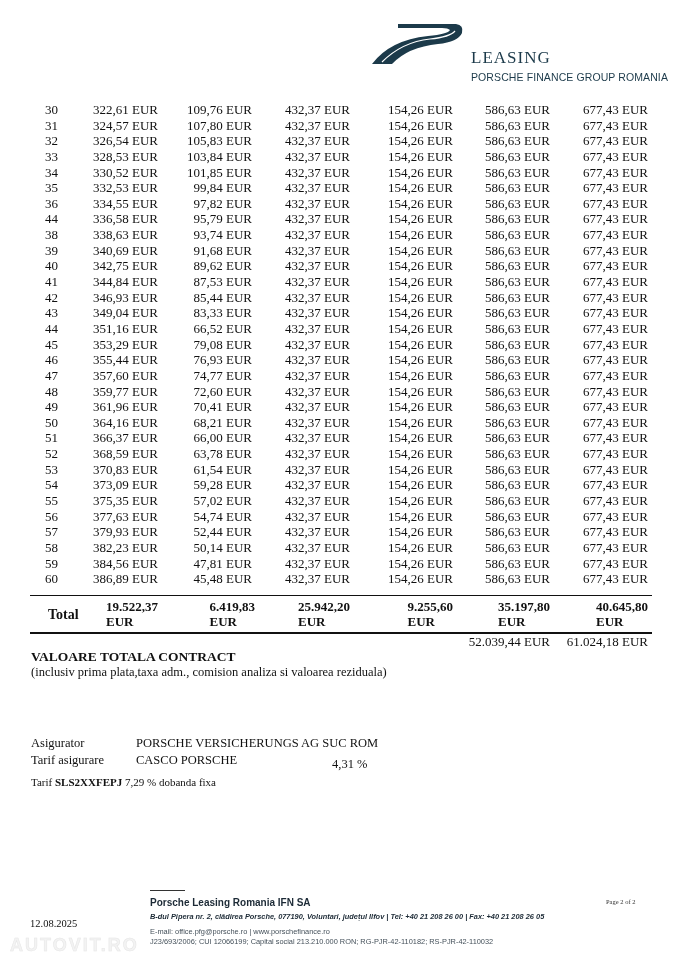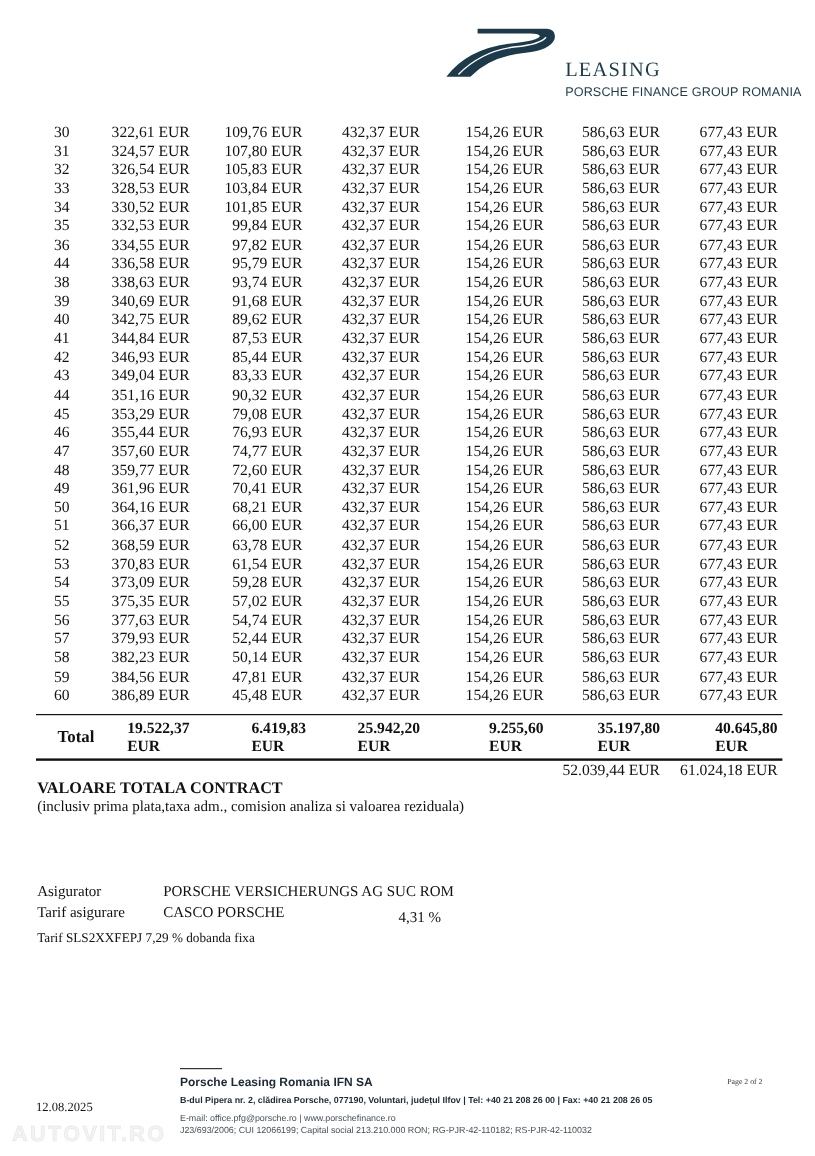--- a/index.html
+++ b/index.html
@@ -30,27 +30,27 @@
     .totals .tcell { position: absolute; top: 0; text-align: right; line-height: 15px; }
     .totals .tcell div { text-align: left; }
     .rule-bottom { position: absolute; left: 30px; top: 632px; width: 622px; height: 2px; background: #111; }
     .grand { position: absolute; top: 634px; font-weight: normal; font-size: 13px; line-height: 15px; white-space: nowrap; }
 
     .contract-title { position: absolute; left: 31px; top: 649px; font-weight: bold; font-size: 13.5px; }
     .contract-sub { position: absolute; left: 31px; top: 665px; font-size: 12.5px; }
 
     .ins { position: absolute; font-size: 12.5px; white-space: nowrap; }
     .tarif { position: absolute; left: 31px; top: 776px; font-size: 11px; white-space: nowrap; }
-    .tarif b { font-weight: normal; margin-top: 28px; }
+    .tarif b { font-weight: bold; margin-top: 28px; }
 
     
     .date { position: absolute; left: 30px; top: 918px; font-size: 10.5px; }
     .foot-rule { position: absolute; left: 150px; top: 890px; width: 35px; height: 1px; background: #333; }
     .foot-company { position: absolute; left: 150px; top: 897px; font-family: "Liberation Sans", sans-serif; font-weight: bold; font-size: 10px; color: #1c2a36; }
-    .foot-addr { position: absolute; left: 150px; top: 912px; font-family: "Liberation Sans", sans-serif; font-weight: bold; font-size: 7.4px; color: #1c2a36; white-space: nowrap; }
+    .foot-addr { position: absolute; left: 150px; top: 912px; font-family: "Liberation Sans", sans-serif; font-weight: bold; font-size: 7.4px; color: #1c2a36; white-space: nowrap; font-style: italic; }
     .foot-line { position: absolute; left: 150px; font-family: "Liberation Sans", sans-serif; font-size: 7.4px; color: #44505a; white-space: nowrap; }
     .page-no { position: absolute; left: 606px; top: 898px; font-size: 6.5px; color: #333; }
     .watermark { position: absolute; left: 10px; top: 935px; font-family: "Liberation Sans", sans-serif; font-size: 18px; letter-spacing: 2px; color: #f3f3f3; font-weight: bold; -webkit-text-stroke: 0.5px #e6e6e6; }
   </style>
 </head>
 <body>
 
 <div class="logo">
   <svg class="mark" viewBox="0 0 96 44">
     <path d="M30 2 L88 2 Q96 3 94 11 Q90 20 70 22 Q40 25 24 42 L4 42 Q22 18 60 14 Q80 12 82 8 Q80 6 74 6 L30 6 Z" fill="#1c3a4a"></path>
@@ -183,21 +183,21 @@
       <span class="c1">349,04 EUR</span>
       <span class="c2">83,33 EUR</span>
       <span class="c3">432,37 EUR</span>
       <span class="c4">154,26 EUR</span>
       <span class="c5">586,63 EUR</span>
       <span class="c6">677,43 EUR</span>
     </div>
     <div class="row">
       <span class="c0">44</span>
       <span class="c1">351,16 EUR</span>
-      <span class="c2">90,32 EUR</span>
+      <span class="c2">66,52 EUR</span>
       <span class="c3">432,37 EUR</span>
       <span class="c4">154,26 EUR</span>
       <span class="c5">586,63 EUR</span>
       <span class="c6">677,43 EUR</span>
     </div>
     <div class="row">
       <span class="c0">45</span>
       <span class="c1">353,29 EUR</span>
       <span class="c2">79,08 EUR</span>
       <span class="c3">432,37 EUR</span>

